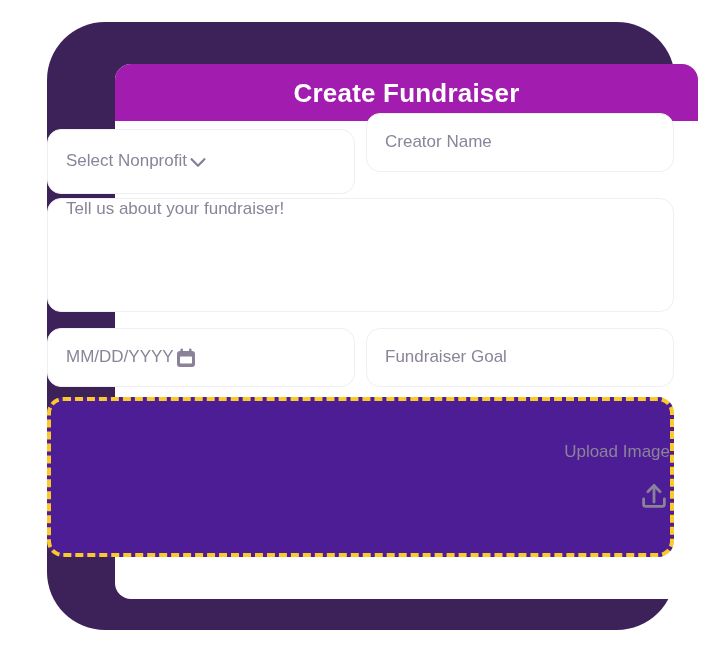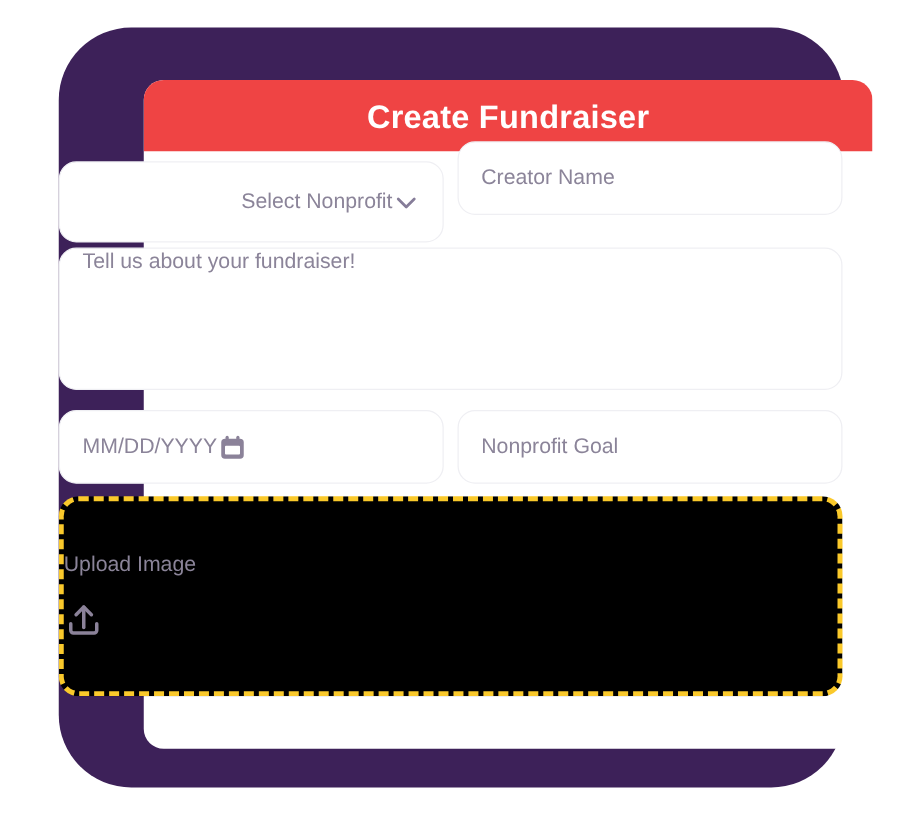--- a/index.html
+++ b/index.html
@@ -39,21 +39,21 @@
     overflow: hidden;
   }
 
   
   #modal-header {
     position: absolute;
     left: 0;
     top: 0;
     width: 583px;
     height: 57px;
-    background: #ef4444;
+    background: #a21caf;
     display: flex;
     align-items: center;
     justify-content: center;
   }
   #modal-title {
     color: #ffffff;
     font-size: 26px;
     font-weight: bold;
     letter-spacing: 0.2px;
     line-height: 1;
@@ -83,21 +83,21 @@
   .field .ph {
     color: #8B8499;
     font-size: 17px;
     line-height: 1.2;
     user-select: none;
   }
 
   
   #field-nonprofit {
     left: 47px; top: 129px; width: 308px; height: 65px;
-    justify-content: flex-end;
+    justify-content: flex-start;
   }
   #field-creator {
     left: 366px; top: 113px; width: 308px; height: 59px;
   }
 
   
   #field-description {
     left: 47px; top: 198px; width: 627px; height: 114px;
     align-items: flex-start;
     padding-top: 0;
@@ -110,27 +110,27 @@
   }
   #field-goal {
     left: 366px; top: 328px; width: 308px; height: 59px;
   }
 
   
   #upload-dropzone {
     position: absolute;
     left: 47px; top: 397px;
     width: 627px; height: 160px;
-    background: #000000;
+    background: #4c1d95;
     border: 4px dashed #FAC92B;
     border-radius: 16px;
     box-sizing: border-box;
     display: flex;
     flex-direction: column;
-    align-items: flex-start;
+    align-items: flex-end;
     justify-content: center;
   }
   #upload-label {
     color: #8B8499;
     font-size: 17px;
     margin-bottom: 18px;
     user-select: none;
   }
 
   
@@ -177,21 +177,21 @@
       <svg class="icon calendar-icon" viewBox="0 0 24 24">
         <rect x="3" y="5" width="18" height="16" rx="3" fill="#8B8299"></rect>
         <rect x="6.4" y="2.6" width="2.6" height="4.2" rx="1.3" fill="#8B8299"></rect>
         <rect x="15" y="2.6" width="2.6" height="4.2" rx="1.3" fill="#8B8299"></rect>
         <rect x="6" y="10.5" width="12" height="7" rx="0.8" fill="#ffffff"></rect>
       </svg>
     </span>
   </div>
 
   <div class="field" id="field-goal">
-    <span class="ph">Nonprofit Goal</span>
+    <span class="ph">Fundraiser Goal</span>
   </div>
 
   <div id="upload-dropzone">
     <span id="upload-label">Upload Image</span>
     <span>
       <svg class="icon upload-icon" viewBox="0 0 24 24" fill="none" stroke="#8B8299" stroke-width="2.1" stroke-linecap="round" stroke-linejoin="round">
         <path d="M12 16.5 V4.2"></path>
         <polyline points="7.4 8.8 12 4.2 16.6 8.8"></polyline>
         <path d="M4.2 14.2 V18.2 a1.6 1.6 0 0 0 1.6 1.6 H18.2 a1.6 1.6 0 0 0 1.6 -1.6 V14.2"></path>
       </svg>

